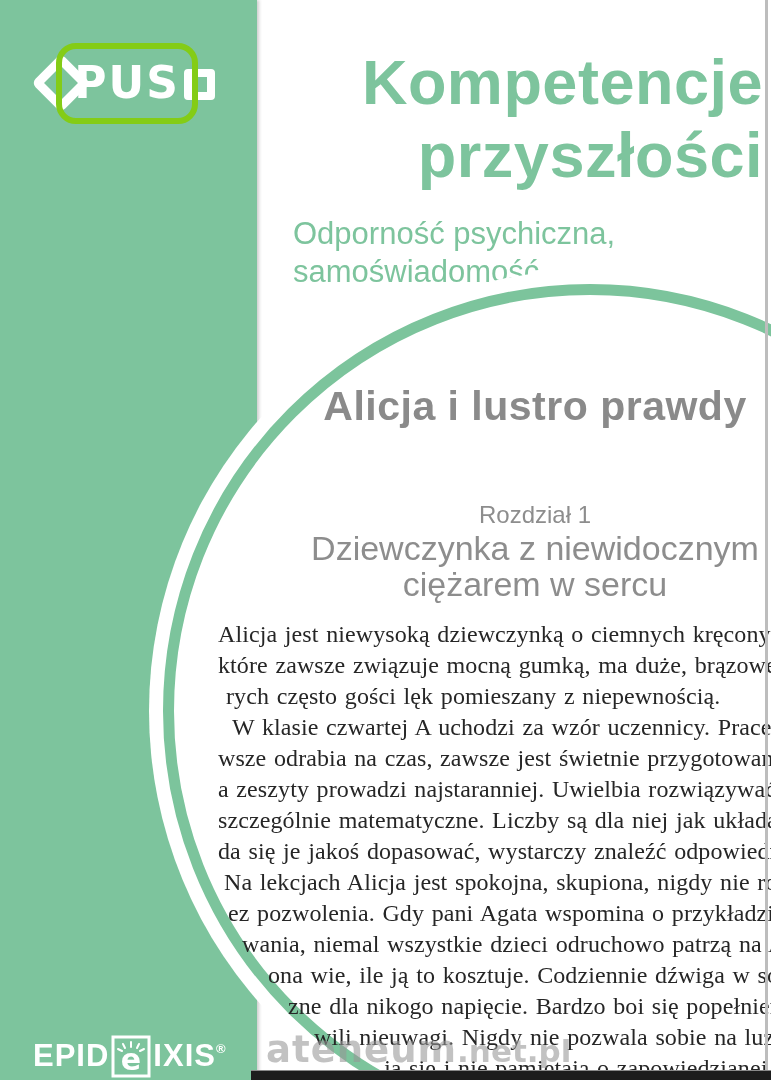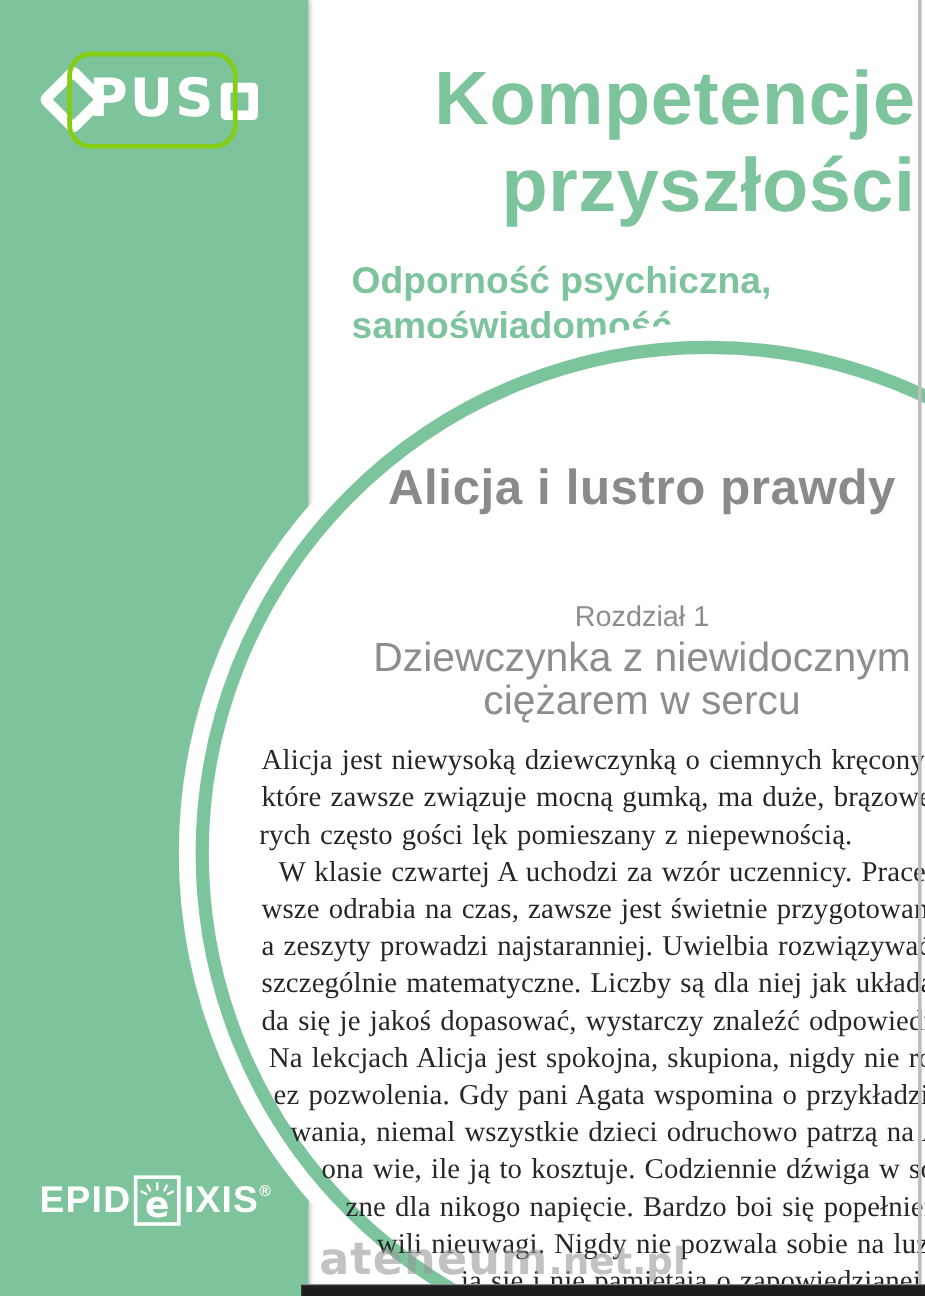--- a/index.html
+++ b/index.html
@@ -8,52 +8,52 @@
     background:#ffffff;overflow:hidden;
     font-family:"Liberation Sans",sans-serif;
   }
   .abs{position:absolute;}
   
   .panel{left:0;top:0;width:257px;height:1080px;background:#7dc49d;
          box-shadow:2px 0 3px rgba(60,60,60,.25);}
   
   .pus{left:0;top:0;width:257px;height:180px;}
   .pus-rect{position:absolute;left:56px;top:43px;width:142px;height:81px;
-    border:4px solid #84cc16;border-radius:20px;box-sizing:border-box;
+    border:6px solid #84cc16;border-radius:20px;box-sizing:border-box;
     display:flex;align-items:center;justify-content:center;}
   .pus-rect span{font-weight:bold;font-size:44px;letter-spacing:2px;color:#fff;
     font-family:"DejaVu Sans",sans-serif;transform:translateY(-1px);}
   .pus-diamond{position:absolute;left:40px;top:62px;width:42px;height:42px;
     box-sizing:border-box;border:9px solid #fff;background:#7dc49d;
     transform:rotate(45deg);border-radius:6px;}
   .pus-square{position:absolute;left:184px;top:69px;width:31px;height:31px;
     box-sizing:border-box;border:8px solid #fff;background:#7dc49d;border-radius:4px;}
   
   .title-block{left:293px;top:46px;width:470px;}
   .cover-title{font-weight:bold;font-size:63px;line-height:73px;
     letter-spacing:.5px;color:#7dc49d;text-align:right;}
-  .cover-subtitle{margin-top:23px;font-weight:bold;font-size:31px;
+  .cover-subtitle{margin-top:23px;font-weight:normal;font-size:31px;
     line-height:38px;color:#7dc49d;}
   
   .disc-outer{left:149px;top:270px;width:882px;height:882px;border-radius:50%;
     background:#fff;}
   .disc{left:163px;top:284px;width:854px;height:854px;border-radius:50%;
     background:#fff;border:11px solid #7cc49c;box-sizing:border-box;}
   
   .book-title{left:165px;top:383px;width:740px;text-align:center;
     font-weight:bold;font-size:41px;letter-spacing:.5px;color:#8a8a8a;}
   .chapter-label{left:165px;top:501px;width:740px;text-align:center;
     font-size:24px;color:#8d8d8d;}
   .chapter-title{left:165px;top:530px;width:740px;text-align:center;
     font-size:34px;line-height:36px;color:#8d8d8d;}
   .bline{position:absolute;white-space:nowrap;
     font-family:"Liberation Serif",serif;font-size:24px;line-height:28px;
     color:#262626;word-spacing:1.5px;letter-spacing:.1px;}
   
-  .epid{left:33px;top:975px;width:210px;height:50px;display:flex;
+  .epid{left:33px;top:1031px;width:210px;height:50px;display:flex;
     align-items:center;color:#fff;}
   .epid .txt{font-weight:bold;font-size:31px;letter-spacing:1px;
     font-family:"Liberation Sans",sans-serif;}
   .epid sup{font-size:13px;font-weight:bold;transform:translateY(-8px);display:inline-block;}
   .epid svg{margin:0 2px;}
   
   .edge-line{left:765px;top:0;width:3px;height:1071px;background:#bdbdbd;}
   .bottom-bar{left:251px;top:1070px;width:520px;height:10px;background:#1d1d1d;
     border-top:1px solid #8a8a8a;box-sizing:border-box;}
   .watermark{left:266px;top:1028px;display:flex;align-items:baseline;
@@ -93,21 +93,21 @@
   <div class="abs book-title">Alicja i lustro prawdy</div>
   <div class="abs chapter-label">Rozdział 1</div>
   <div class="abs chapter-title">
     <div>Dziewczynka z niewidocznym</div>
     <div>ciężarem w sercu</div>
   </div>
 
   <div id="bodylines">
       <div class="bline" style="left: 218px; top: 620px;">Alicja jest niewysoką dziewczynką o ciemnych kręconych w</div>
       <div class="bline" style="left: 218px; top: 651px;">które zawsze związuje mocną gumką, ma duże, brązowe oczy,</div>
-      <div class="bline" style="left: 216px; top: 682px;">rych często gości lęk pomieszany z niepewnością.</div>
+      <div class="bline" style="left: 226px; top: 682px;">rych często gości lęk pomieszany z niepewnością.</div>
       <div class="bline" style="left: 232px; top: 713px;">W klasie czwartej A uchodzi za wzór uczennicy. Prace domo</div>
       <div class="bline" style="left: 218px; top: 744px;">wsze odrabia na czas, zawsze jest świetnie przygotowana do</div>
       <div class="bline" style="left: 218px; top: 775px;">a zeszyty prowadzi najstaranniej. Uwielbia rozwiązywać za</div>
       <div class="bline" style="left: 218px; top: 806px;">szczególnie matematyczne. Liczby są dla niej jak układanki –</div>
       <div class="bline" style="left: 218px; top: 837px;">da się je jakoś dopasować, wystarczy znaleźć odpowiedni klu</div>
       <div class="bline" style="left: 224px; top: 868px;">Na lekcjach Alicja jest spokojna, skupiona, nigdy nie roz</div>
       <div class="bline" style="left: 228px; top: 899px;">ez pozwolenia. Gdy pani Agata wspomina o przykładzie do</div>
       <div class="bline" style="left: 242px; top: 930px;">wania, niemal wszystkie dzieci odruchowo patrzą na Alic</div>
       <div class="bline" style="left: 268px; top: 961px;">ona wie, ile ją to kosztuje. Codziennie dźwiga w sobie</div>
       <div class="bline" style="left: 288px; top: 992px;">zne dla nikogo napięcie. Bardzo boi się popełnienia</div>

